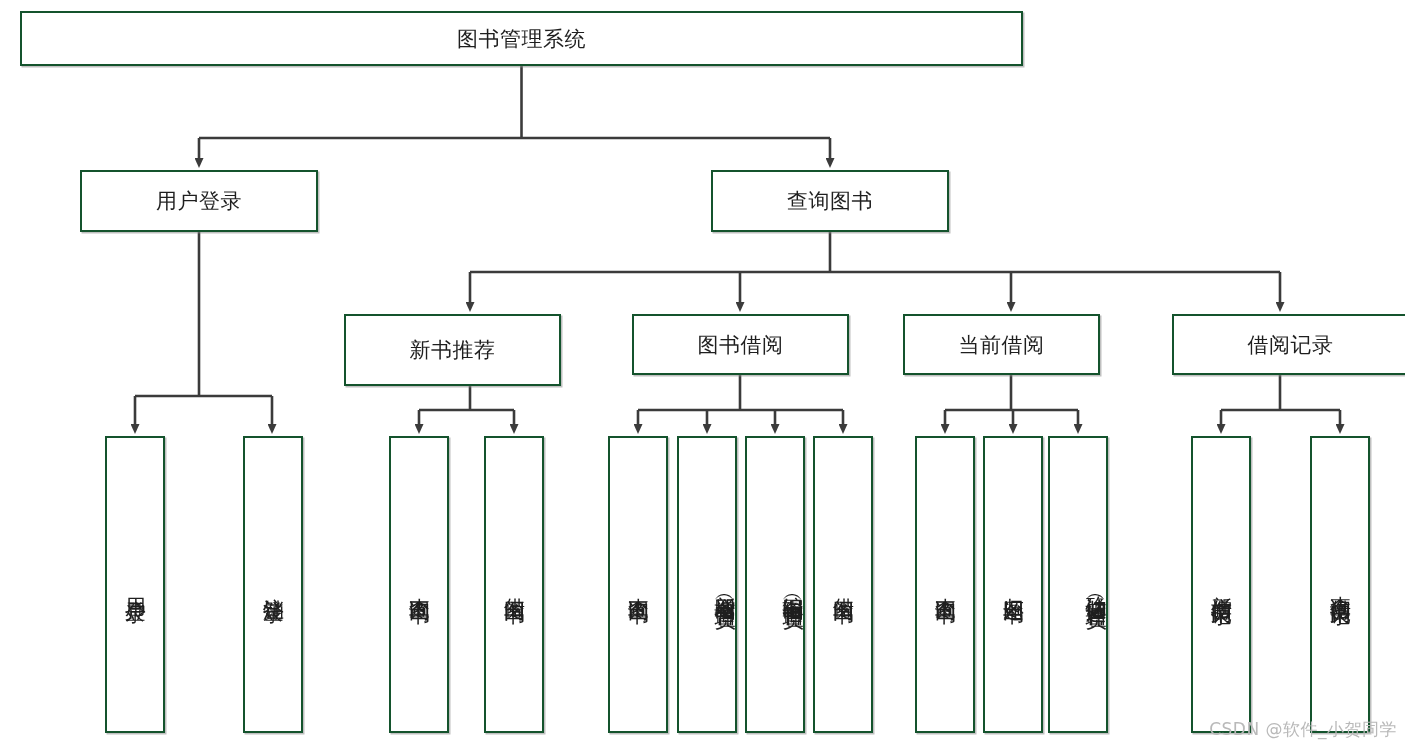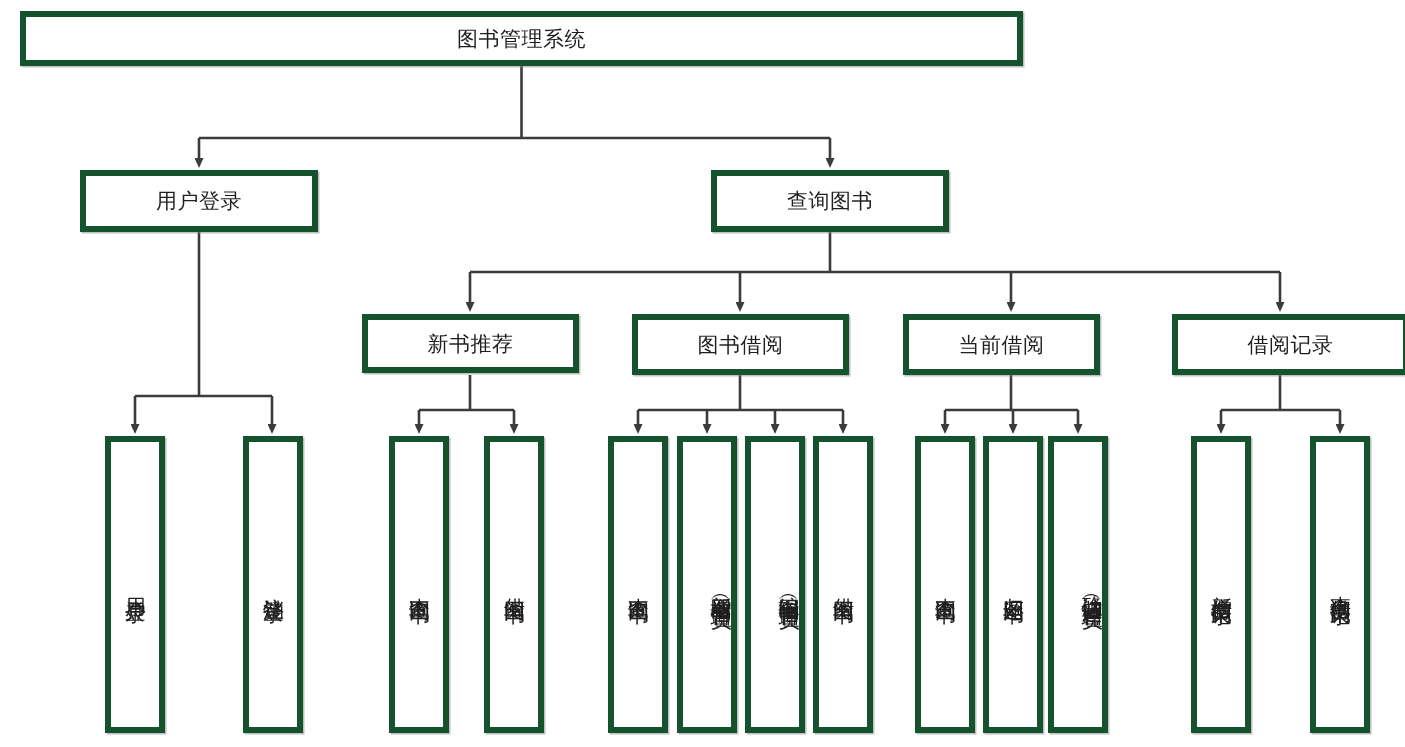--- a/index.html
+++ b/index.html
@@ -17,21 +17,21 @@
   #diagram-root {
     position: absolute;
     left: 0;
     top: 0;
     width: 1405px;
     height: 747px;
   }
   .node-box {
     position: absolute;
     box-sizing: border-box;
-    border: 6px solid #14532d;
+    border: 2px solid #14532d;
     background: #ffffff;
     box-shadow: 1.5px 1.5px 0 rgba(140,140,140,0.55);
   }
   .node-label {
     position: absolute;
     left: 0;
     top: 0;
     width: 100%;
     height: 100%;
     display: flex;
@@ -128,21 +128,21 @@
   <div id="node-layer">
       <div class="node-box node-horizontal" style="left: 20px; top: 11px; width: 1003px; height: 55px;">
         <div class="node-label">图书管理系统</div>
       </div>
       <div class="node-box node-horizontal" style="left: 80px; top: 170px; width: 238px; height: 62px;">
         <div class="node-label">用户登录</div>
       </div>
       <div class="node-box node-horizontal" style="left: 711px; top: 170px; width: 238px; height: 62px;">
         <div class="node-label">查询图书</div>
       </div>
-      <div class="node-box node-horizontal" style="left: 362px; top: 314px; width: 217px; height: 59px;">
+      <div class="node-box node-horizontal" style="left: 344px; top: 314px; width: 217px; height: 72px;">
         <div class="node-label">新书推荐</div>
       </div>
       <div class="node-box node-horizontal" style="left: 632px; top: 314px; width: 217px; height: 61px;">
         <div class="node-label">图书借阅</div>
       </div>
       <div class="node-box node-horizontal" style="left: 903px; top: 314px; width: 197px; height: 61px;">
         <div class="node-label">当前借阅</div>
       </div>
       <div class="node-box node-horizontal" style="left: 1172px; top: 314px; width: 237px; height: 61px;">
         <div class="node-label">借阅记录</div>
@@ -181,13 +181,14 @@
         <div class="node-label">确认归还（管理员）</div>
       </div>
       <div class="node-box node-vertical vcenter" style="left: 1191px; top: 436px; width: 60px; height: 297px;">
         <div class="node-label">新增借阅记录</div>
       </div>
       <div class="node-box node-vertical vcenter" style="left: 1310px; top: 436px; width: 60px; height: 297px;">
         <div class="node-label">查询借阅记录</div>
       </div>
     </div>
 
+  <div class="watermark">CSDN @软件_小贺同学</div>
 </div>
 
 </body></html>

